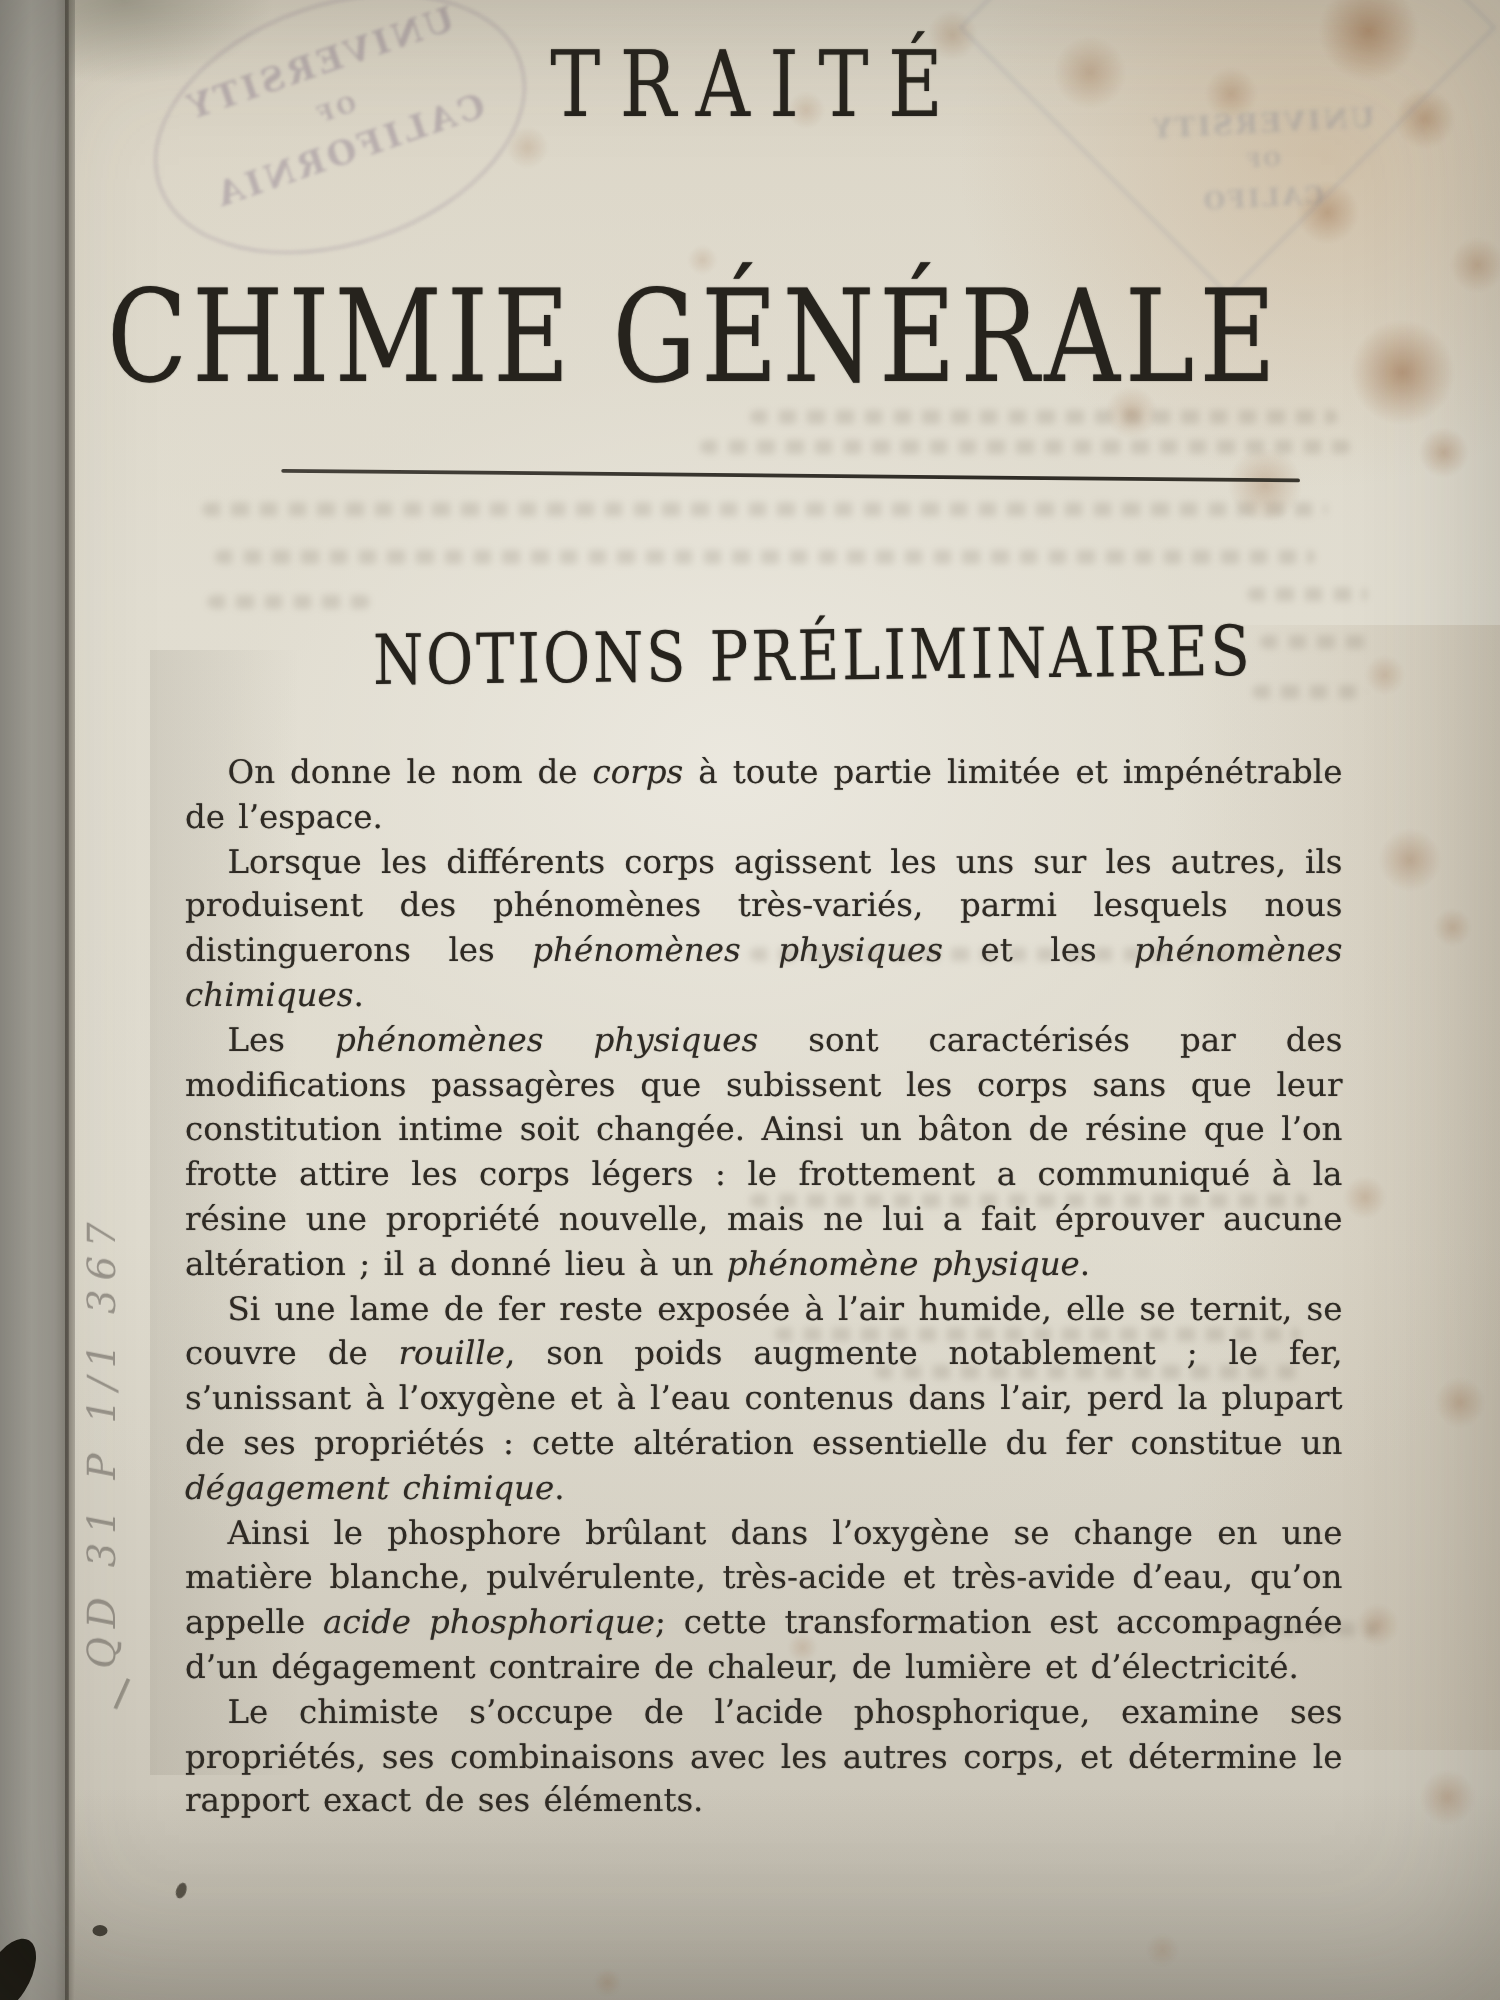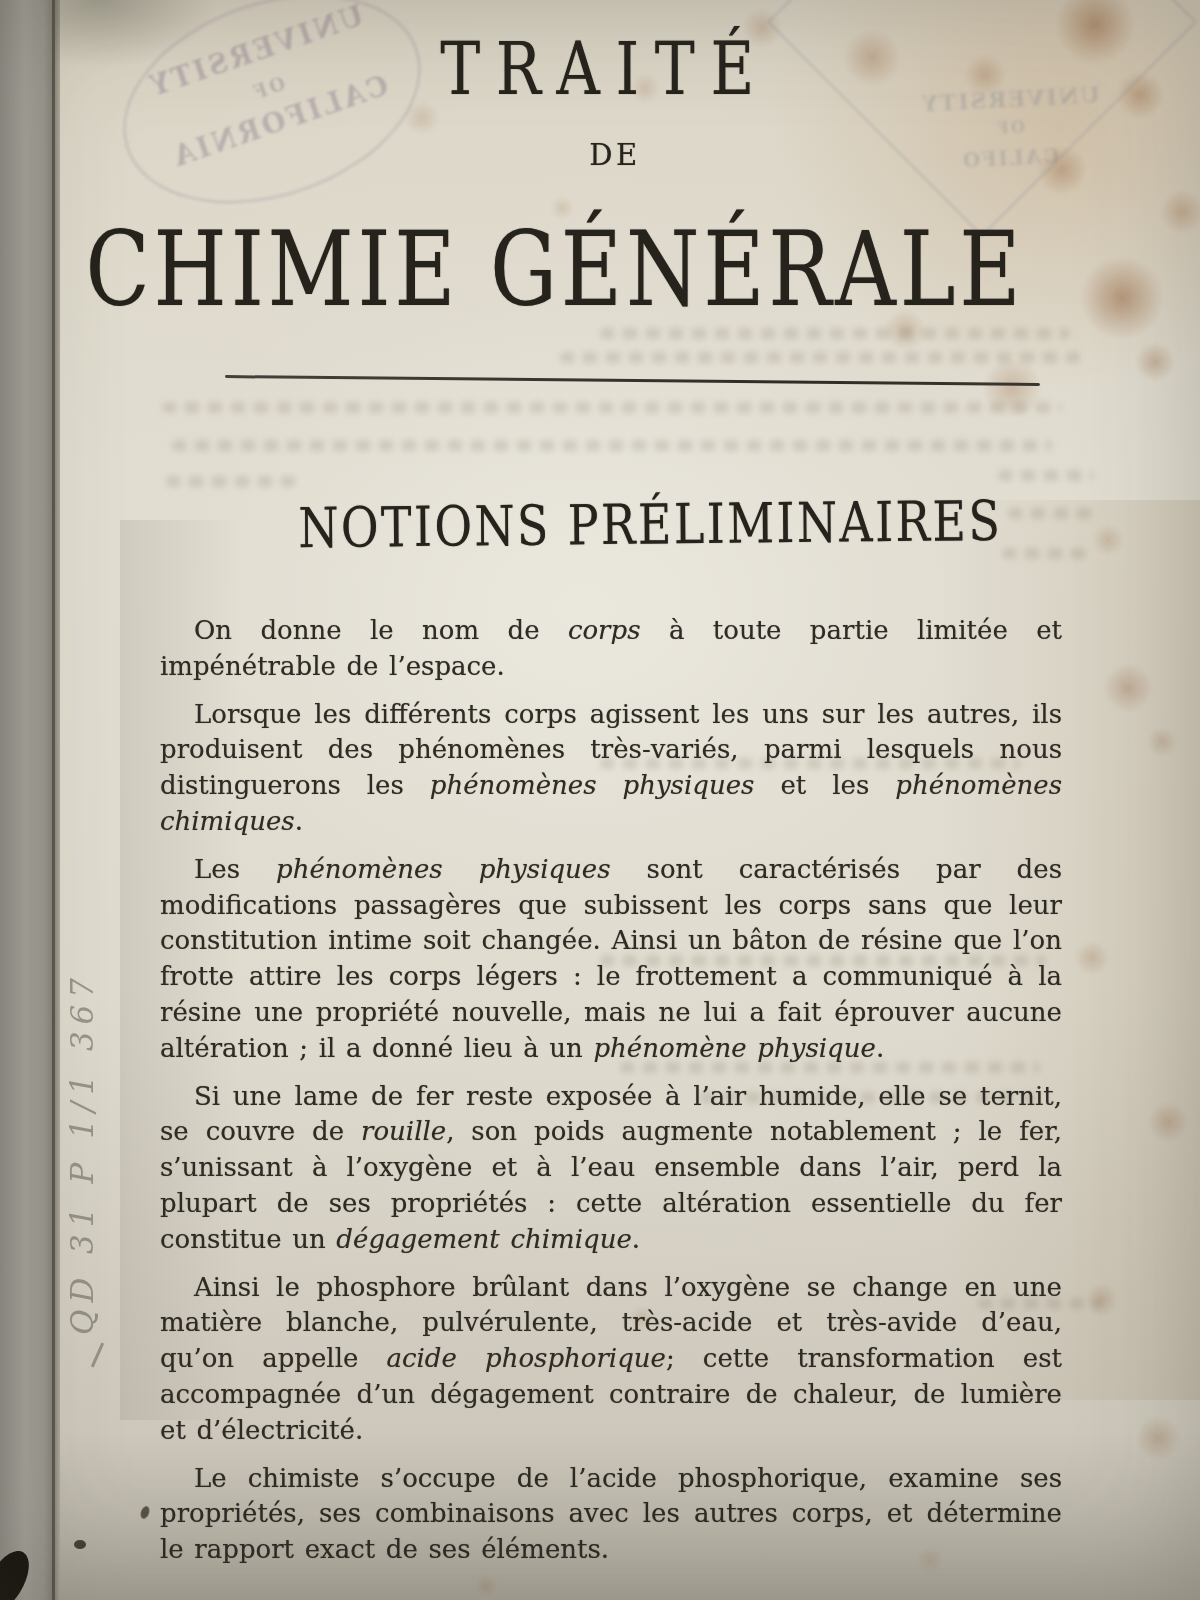--- a/index.html
+++ b/index.html
@@ -40,21 +40,21 @@
     transform:scaleY(1.22);transform-origin:top center;white-space:nowrap;}
   .rule{position:absolute;left:225px;top:379px;width:815px;height:3px;
     background:linear-gradient(90deg,#45413a,#2f2c26 70%,#3a372f);
     transform:rotate(.55deg);border-radius:2px;}
   .notions{left:150px;width:1000px;top:492px;font-size:46px;letter-spacing:.05em;
     transform:scaleY(1.2) rotate(-.5deg);transform-origin:top center;}
   
   .body-text{position:absolute;left:148px;top:601px;width:926px;
     font-size:26px;line-height:35.8px;color:#2e2a24;text-align:justify;
     word-spacing:.09em;text-shadow:0 0 1px rgba(46,42,36,.45);}
-  .body-text p{margin:12px;text-indent:34px;}
+  .body-text p{margin:0;text-indent:34px;}
   .it{font-style:italic;}
   
   .oval-stamp{position:absolute;left:118px;top:2px;width:302px;height:188px;
     border:3px double rgba(112,94,122,.26);border-radius:50%;
     transform:rotate(-19deg);filter:blur(1.2px);}
   .oval-stamp .st{position:absolute;width:100%;text-align:center;
     color:rgba(112,94,122,.32);font-family:"DejaVu Serif",serif;font-weight:bold;
     transform:scaleX(-1);letter-spacing:3px;}
   .st1{top:28px;font-size:27px;}
   .st2{top:72px;font-size:18px;}
@@ -150,30 +150,29 @@
     <div class="st st1">UNIVERSITY</div>
     <div class="st st2">OF</div>
     <div class="st st3">CALIFORNIA</div>
   </div>
   <div class="diamond-stamp"></div>
   <div class="diamond-text dt1">UNIVERSITY</div>
   <div class="diamond-text dt2">OF</div>
   <div class="diamond-text dt3">CALIFO</div>
 
   <div class="t-line title1">TRAITÉ</div>
-  <div class="t-line title2">DE</div>
   <div class="t-line title3">CHIMIE GÉNÉRALE</div>
   <div class="rule"></div>
   <div class="t-line notions">NOTIONS PRÉLIMINAIRES</div>
 
   <div class="body-text">
       <p><span>On donne le nom de </span><span class="it">corps</span><span> à toute partie limitée et impénétrable de l’espace.</span></p>
       <p><span>Lorsque les différents corps agissent les uns sur les autres, ils produisent des phénomènes très-variés, parmi lesquels nous distinguerons les </span><span class="it">phénomènes physiques</span><span> et les </span><span class="it">phénomènes chimiques</span><span>.</span></p>
       <p><span>Les </span><span class="it">phénomènes physiques</span><span> sont caractérisés par des modifications passagères que subissent les corps sans que leur constitution intime soit changée. Ainsi un bâton de résine que l’on frotte attire les corps légers : le frottement a communiqué à la résine une propriété nouvelle, mais ne lui a fait éprouver aucune altération ; il a donné lieu à un </span><span class="it">phénomène physique</span><span>.</span></p>
-      <p><span>Si une lame de fer reste exposée à l’air humide, elle se ternit, se couvre de </span><span class="it">rouille</span><span>, son poids augmente notablement ; le fer, s’unissant à l’oxygène et à l’eau ensemble dans l’air, perd la plupart de ses propriétés : cette altération essentielle du fer constitue un </span><span class="it">dégagement chimique</span><span>.</span></p>
+      <p><span>Si une lame de fer reste exposée à l’air humide, elle se ternit, se couvre de </span><span class="it">rouille</span><span>, son poids augmente notablement ; le fer, s’unissant à l’oxygène et à l’eau contenus dans l’air, perd la plupart de ses propriétés : cette altération essentielle du fer constitue un </span><span class="it">dégagement chimique</span><span>.</span></p>
       <p><span>Ainsi le phosphore brûlant dans l’oxygène se change en une matière blanche, pulvérulente, très-acide et très-avide d’eau, qu’on appelle </span><span class="it">acide phosphorique</span><span>; cette transformation est accompagnée d’un dégagement contraire de chaleur, de lumière et d’électricité.</span></p>
       <p><span>Le chimiste s’occupe de l’acide phosphorique, examine ses propriétés, ses combinaisons avec les autres corps, et détermine le rapport exact de ses éléments.</span></p>
     </div>
 
   <div class="call-number">QD 31 P 1/1 367</div>
 
   <div class="corner-blob"></div>
   <div class="speck-a"></div>
   <div class="speck-b"></div>
   <div class="speck-c"></div>

